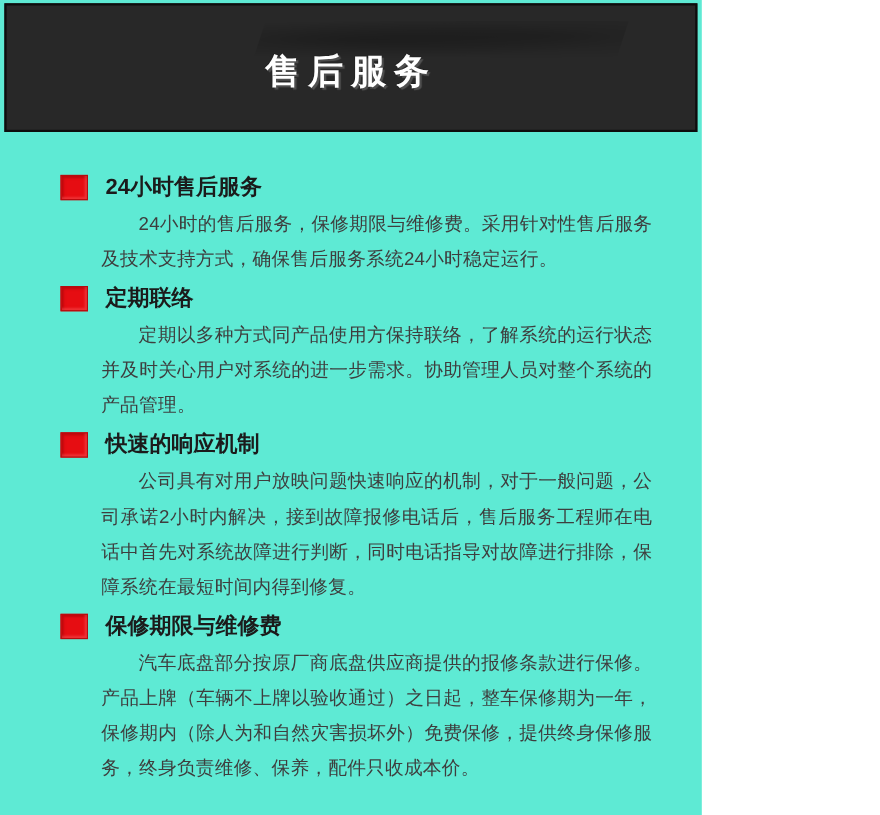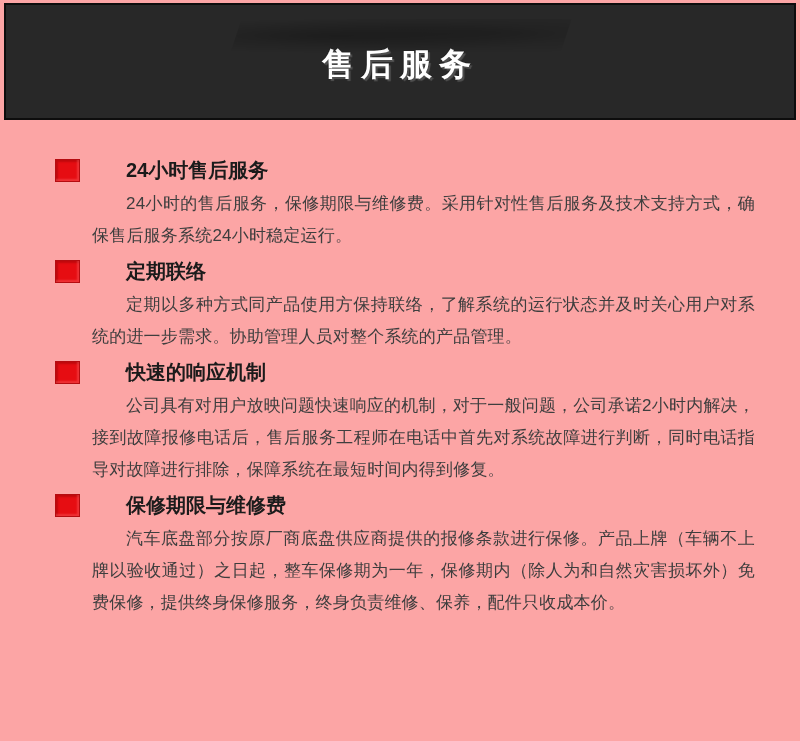--- a/index.html
+++ b/index.html
@@ -3,23 +3,23 @@
 <meta charset="utf-8">
 <style>
   html, body {
     margin: 0;
     padding: 0;
     background: #ffffff;
     font-family: "Liberation Sans", "DejaVu Sans", sans-serif;
   }
   .page {
     position: relative;
-    width: 800px;
+    width: 638px;
     height: 741px;
-    background: #fca5a5;
+    background: #5eead4;
     overflow: hidden;
   }
   
   .banner {
     position: relative;
     margin: 3px 4px 0 4px;
     height: 113px;
     background: #282828;
     border: 2px solid #0d0d0d;
     display: flex;
@@ -51,21 +51,20 @@
   
   .content {
     padding: 31px 45px 0 55px;
   }
   .section { margin: 0; }
   .sec-head {
     display: flex;
     align-items: center;
     margin: 7px 0 6px 0;
     height: 24px;
-    gap: 30px;
   }
   .bullet {
     flex: 0 0 auto;
     width: 23px;
     height: 21px;
     background: #e60d12;
     border: 1px solid #b50c10;
     box-shadow: inset -2px -2px 2px rgba(255,120,120,0.35), inset 2px 2px 2px rgba(120,0,0,0.35);
     margin-right: 16px;
   }

